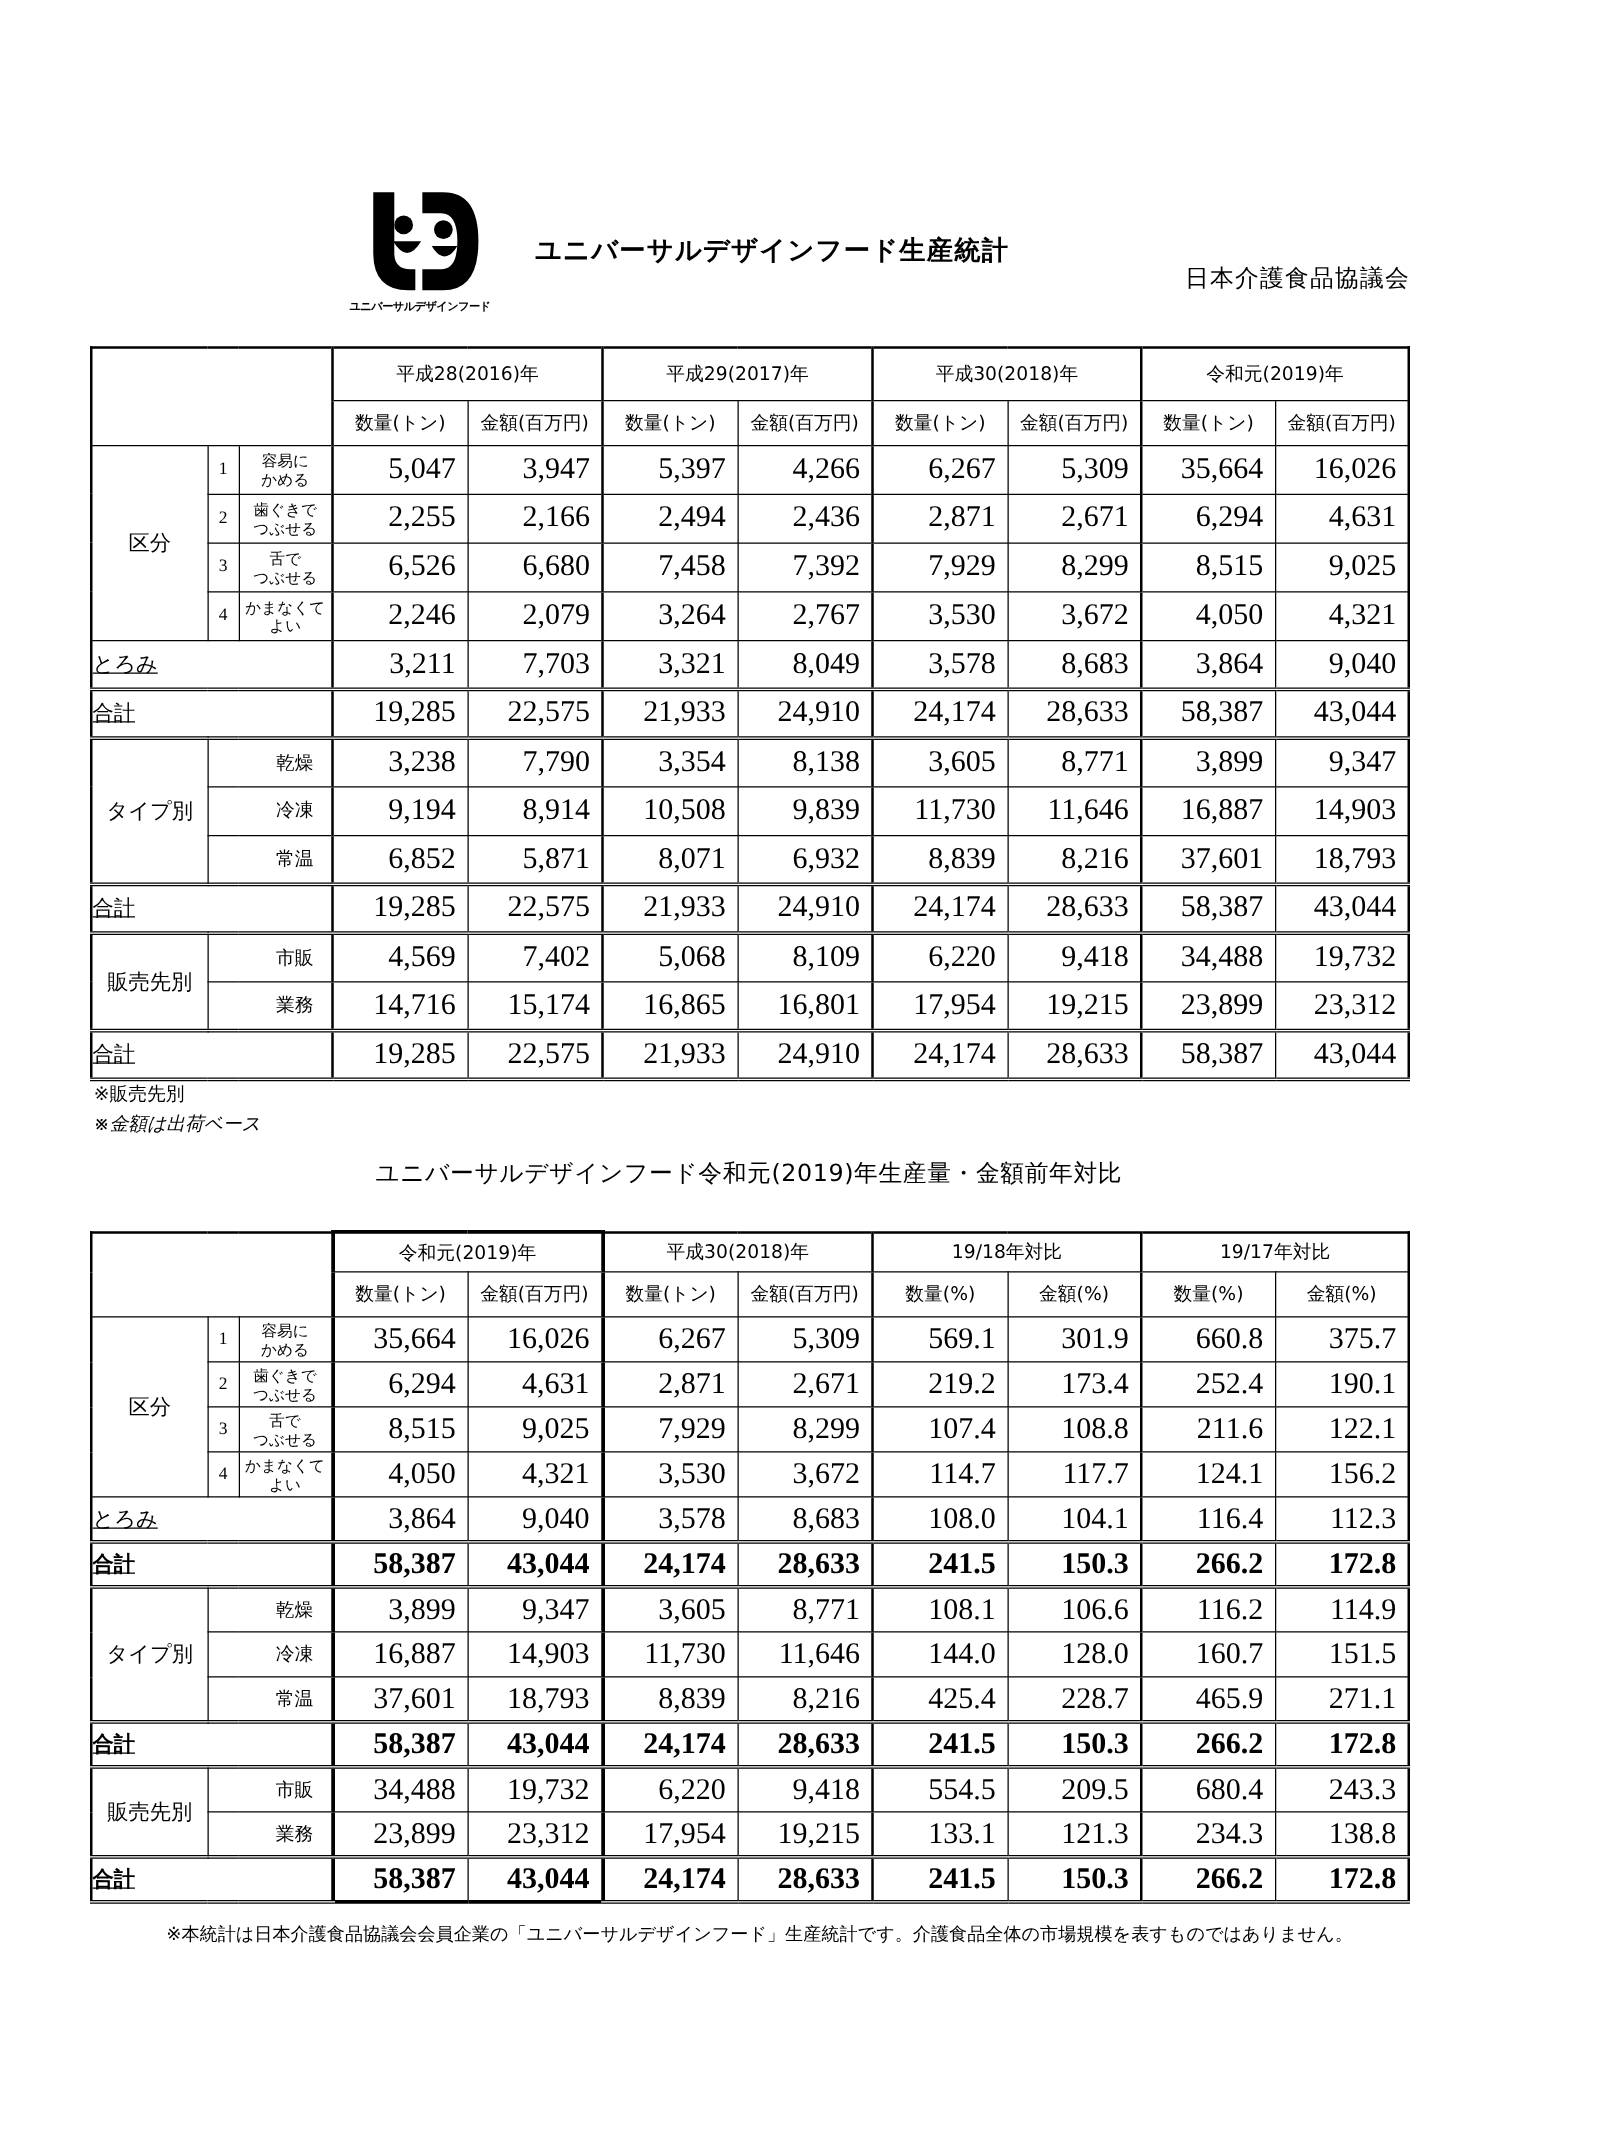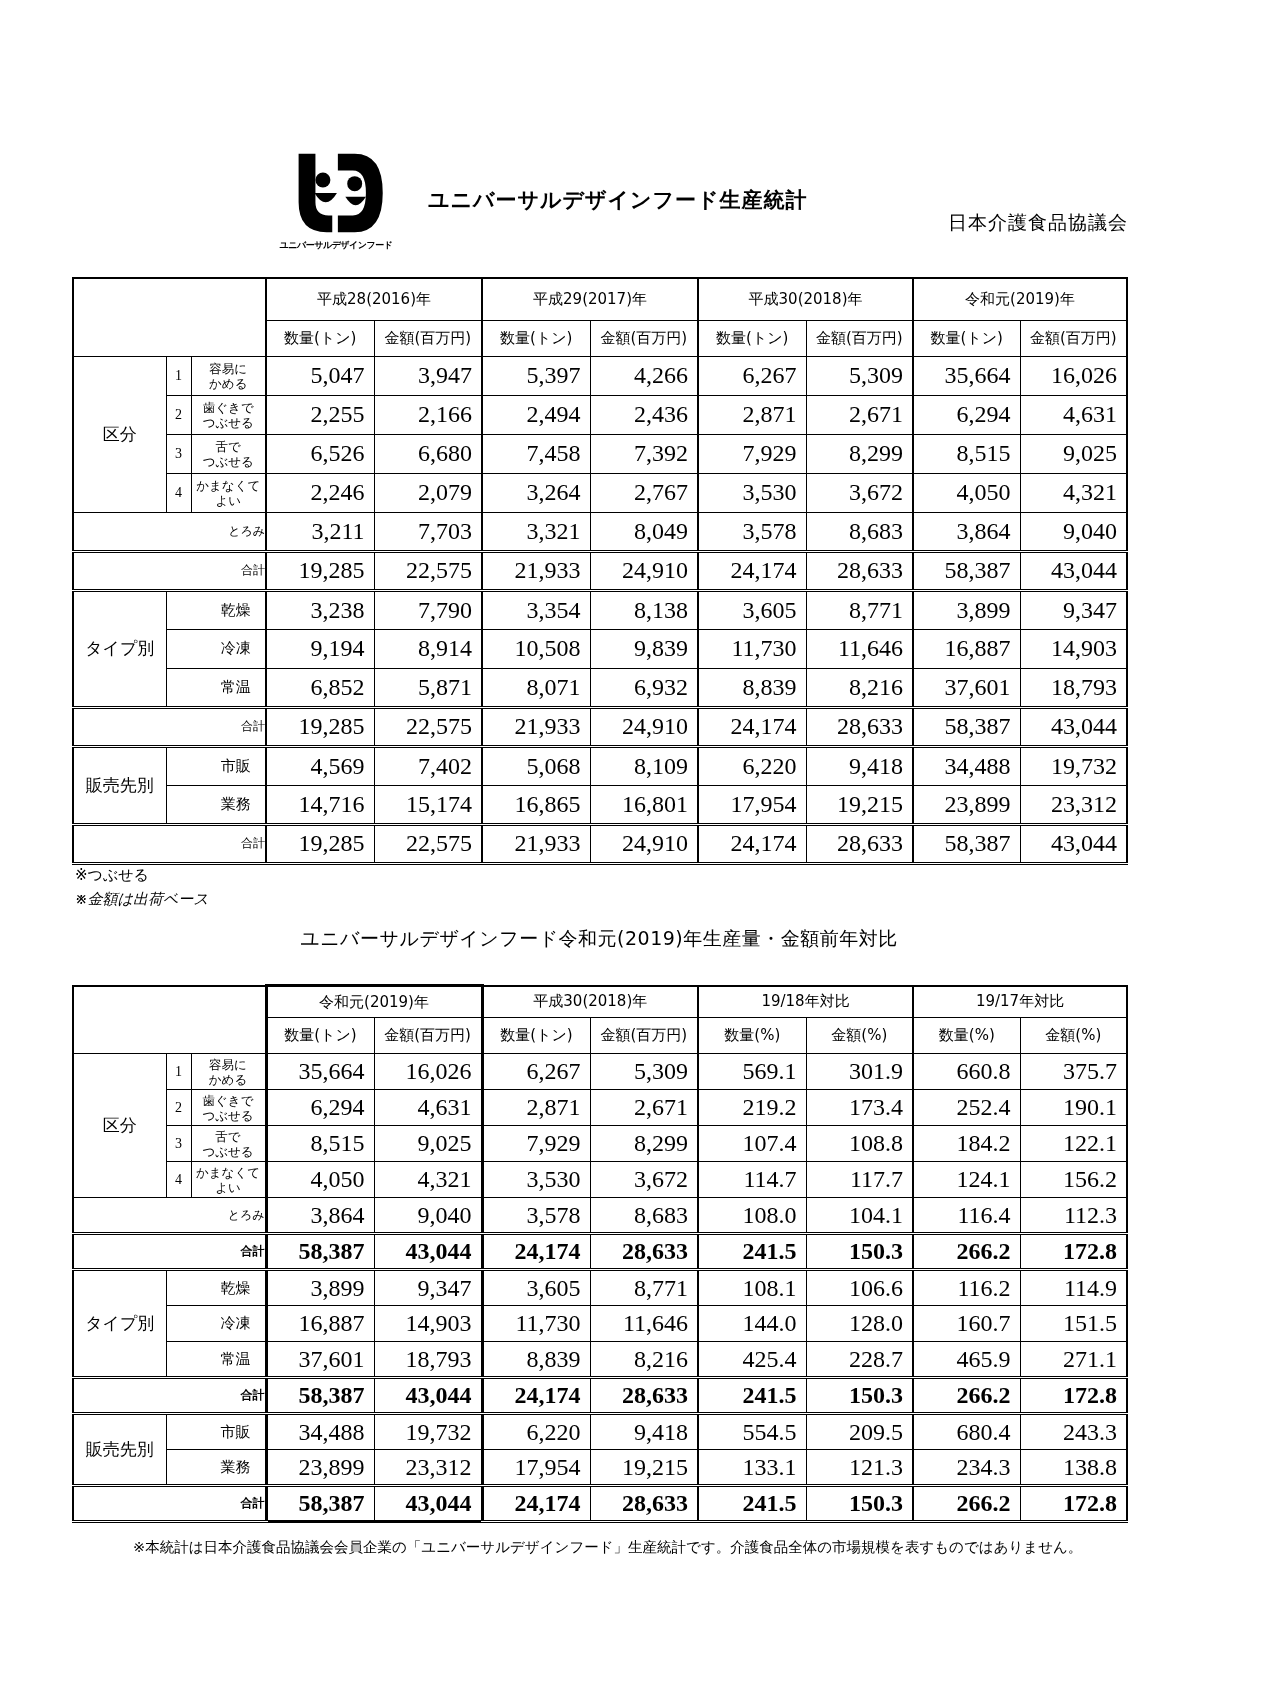--- a/index.html
+++ b/index.html
@@ -22,21 +22,21 @@
   #table1-mount .hrow2{height:36px;}
   #table2-mount tr{height:36px;}
   #table2-mount .hrow1{height:32px;}
   #table2-mount .hrow2{height:36px;}
 
   .stat-table .grp,.stat-table .sub{text-align:center;font-size:15px;}
   .stat-table .glabel{text-align:center;font-size:17px;}
   .stat-table .numcol{text-align:center;font-size:14px;font-family:"Liberation Serif","DejaVu Serif",serif;}
   .stat-table .slabel{text-align:center;font-size:12.5px;line-height:1.2;white-space:pre-line;}
   .stat-table .slabel2{text-align:center;font-size:15px;padding-left:40px;}
-  .stat-table .flabel{text-align:right;font-size:12px;}
+  .stat-table .flabel{text-align:left;font-size:17px;text-decoration:underline;}
   .stat-table .val{font-family:"Liberation Serif","DejaVu Serif",serif;font-size:24px;text-align:right;padding-right:9px;}
   .stat-table .total-row td{border-top:3px double #000;border-bottom:3px double #000;margin-top:46px;}
   .stat-table td.gs{border-left:2px solid #000;}
 
   
   .emph .total-row td{font-weight:bold;}
   .emph td.c0{border-left:3px solid #000;}
   .emph td.c1{border-right:3px solid #000;}
   .emph .hrow1 td.g0{border-left:3px solid #000;border-right:3px solid #000;border-top:3px solid #000;}
   .emph tbody tr:last-child td.c0,.emph tbody tr:last-child td.c1{border-bottom:3px solid #000;}
@@ -251,21 +251,21 @@
           <td class="val c3">24,910</td>
           <td class="val c4 gs">24,174</td>
           <td class="val c5">28,633</td>
           <td class="val c6 gs">58,387</td>
           <td class="val c7">43,044</td>
         </tr>
       </tbody>
     </table>
   </div>
 
-<div class="abs note" id="note-0">※つぶせる</div>
+<div class="abs note" id="note-0">※販売先別</div>
 <div class="abs note" id="note-1">※金額は出荷ベース</div>
 
 <div class="abs" id="table2-title">ユニバーサルデザインフード令和元(2019)年生産量・金額前年対比</div>
 <div class="abs tbl-wrap" id="table2-mount">
     <table class="stat-table emph">
       <colgroup>
         <col style="width: 93px;">
         <col style="width: 25px;">
         <col style="width: 75px;">
         <col style="width: 108px;">
@@ -327,21 +327,21 @@
         <tr>
           <td class="numcol">3</td>
           <td class="slabel">舌で
 つぶせる</td>
           <td class="val c0 gs">8,515</td>
           <td class="val c1">9,025</td>
           <td class="val c2 gs">7,929</td>
           <td class="val c3">8,299</td>
           <td class="val c4 gs">107.4</td>
           <td class="val c5">108.8</td>
-          <td class="val c6 gs">184.2</td>
+          <td class="val c6 gs">211.6</td>
           <td class="val c7">122.1</td>
         </tr>
         <tr>
           <td class="numcol">4</td>
           <td class="slabel">かまなくて
 よい</td>
           <td class="val c0 gs">4,050</td>
           <td class="val c1">4,321</td>
           <td class="val c2 gs">3,530</td>
           <td class="val c3">3,672</td>

